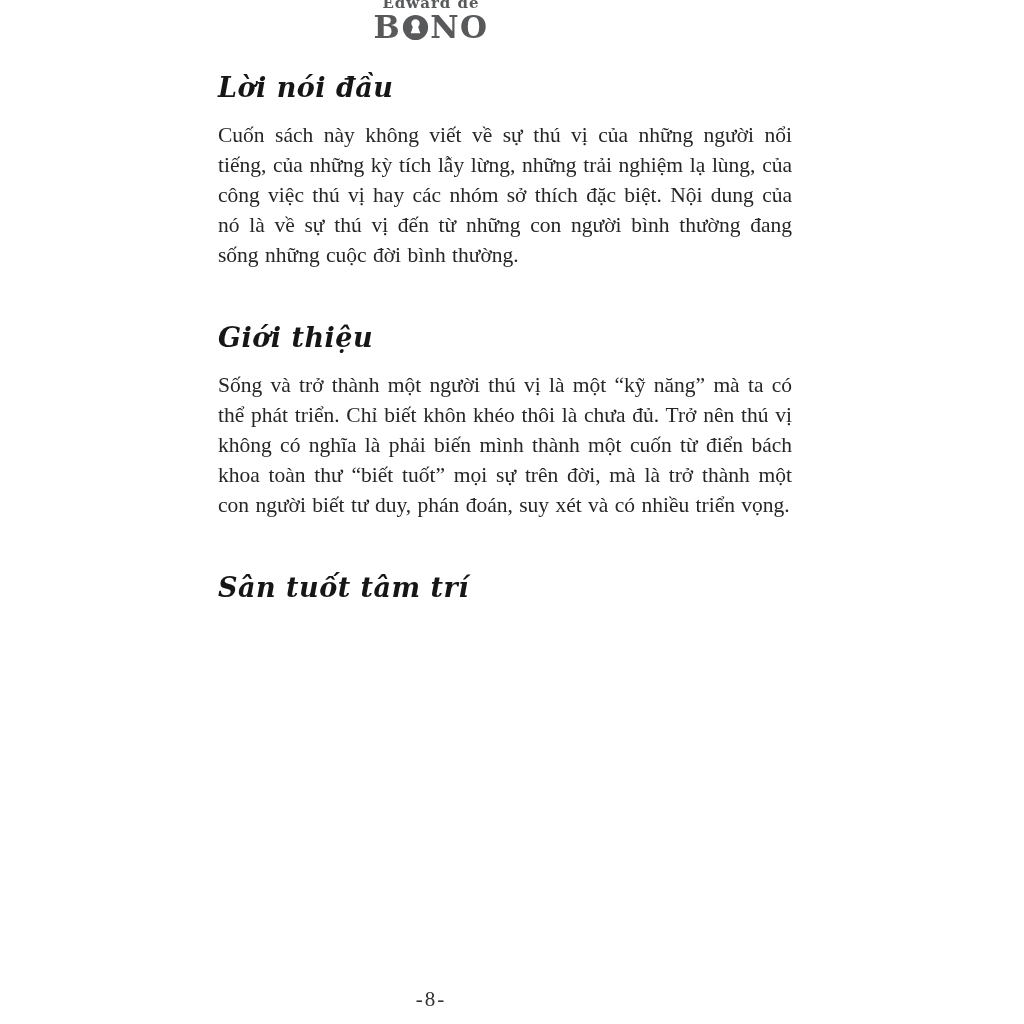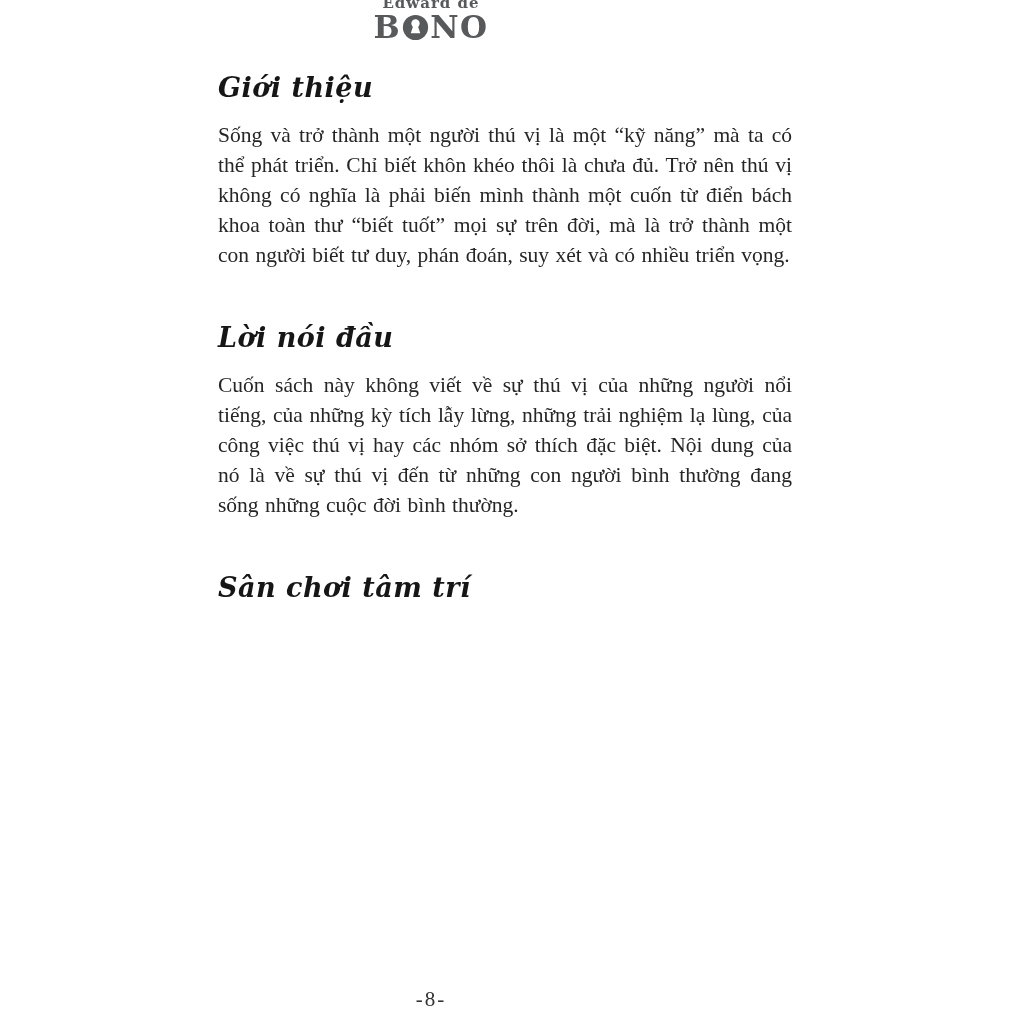--- a/index.html
+++ b/index.html
@@ -106,30 +106,30 @@
         <circle cx="15" cy="10.5" r="4.6" fill="#ffffff"></circle>
         <polygon points="12.4,13.2 17.6,13.2 20.3,21.5 9.7,21.5" fill="#ffffff"></polygon>
       </svg>
       <span>NO</span>
     </div>
   </div>
 
   <div class="content">
 
     <div class="section">
+      <h2 class="section-heading">Lời nói đầu</h2>
+      <p class="section-paragraph">Cuốn sách này không viết về sự thú vị của những người nổi tiếng, của những kỳ tích lẫy lừng, những trải nghiệm lạ lùng, của công việc thú vị hay các nhóm sở thích đặc biệt. Nội dung của nó là về sự thú vị đến từ những con người bình thường đang sống những cuộc đời bình thường.</p>
+    </div>
+
+    <div class="section">
       <h2 class="section-heading">Giới thiệu</h2>
       <p class="section-paragraph">Sống và trở thành một người thú vị là một “kỹ năng” mà ta có thể phát triển. Chỉ biết khôn khéo thôi là chưa đủ. Trở nên thú vị không có nghĩa là phải biến mình thành một cuốn từ điển bách khoa toàn thư “biết tuốt” mọi sự trên đời, mà là trở thành một con người biết tư duy, phán đoán, suy xét và có nhiều triển vọng.</p>
     </div>
 
     <div class="section">
-      <h2 class="section-heading">Lời nói đầu</h2>
-      <p class="section-paragraph">Cuốn sách này không viết về sự thú vị của những người nổi tiếng, của những kỳ tích lẫy lừng, những trải nghiệm lạ lùng, của công việc thú vị hay các nhóm sở thích đặc biệt. Nội dung của nó là về sự thú vị đến từ những con người bình thường đang sống những cuộc đời bình thường.</p>
-    </div>
-
-    <div class="section">
-      <h2 class="section-heading">Sân chơi tâm trí</h2>
+      <h2 class="section-heading">Sân tuốt tâm trí</h2>
     </div>
 
   </div>
 
   <div class="page-number">-8-</div>
 
 </div>
 
 </body></html>

